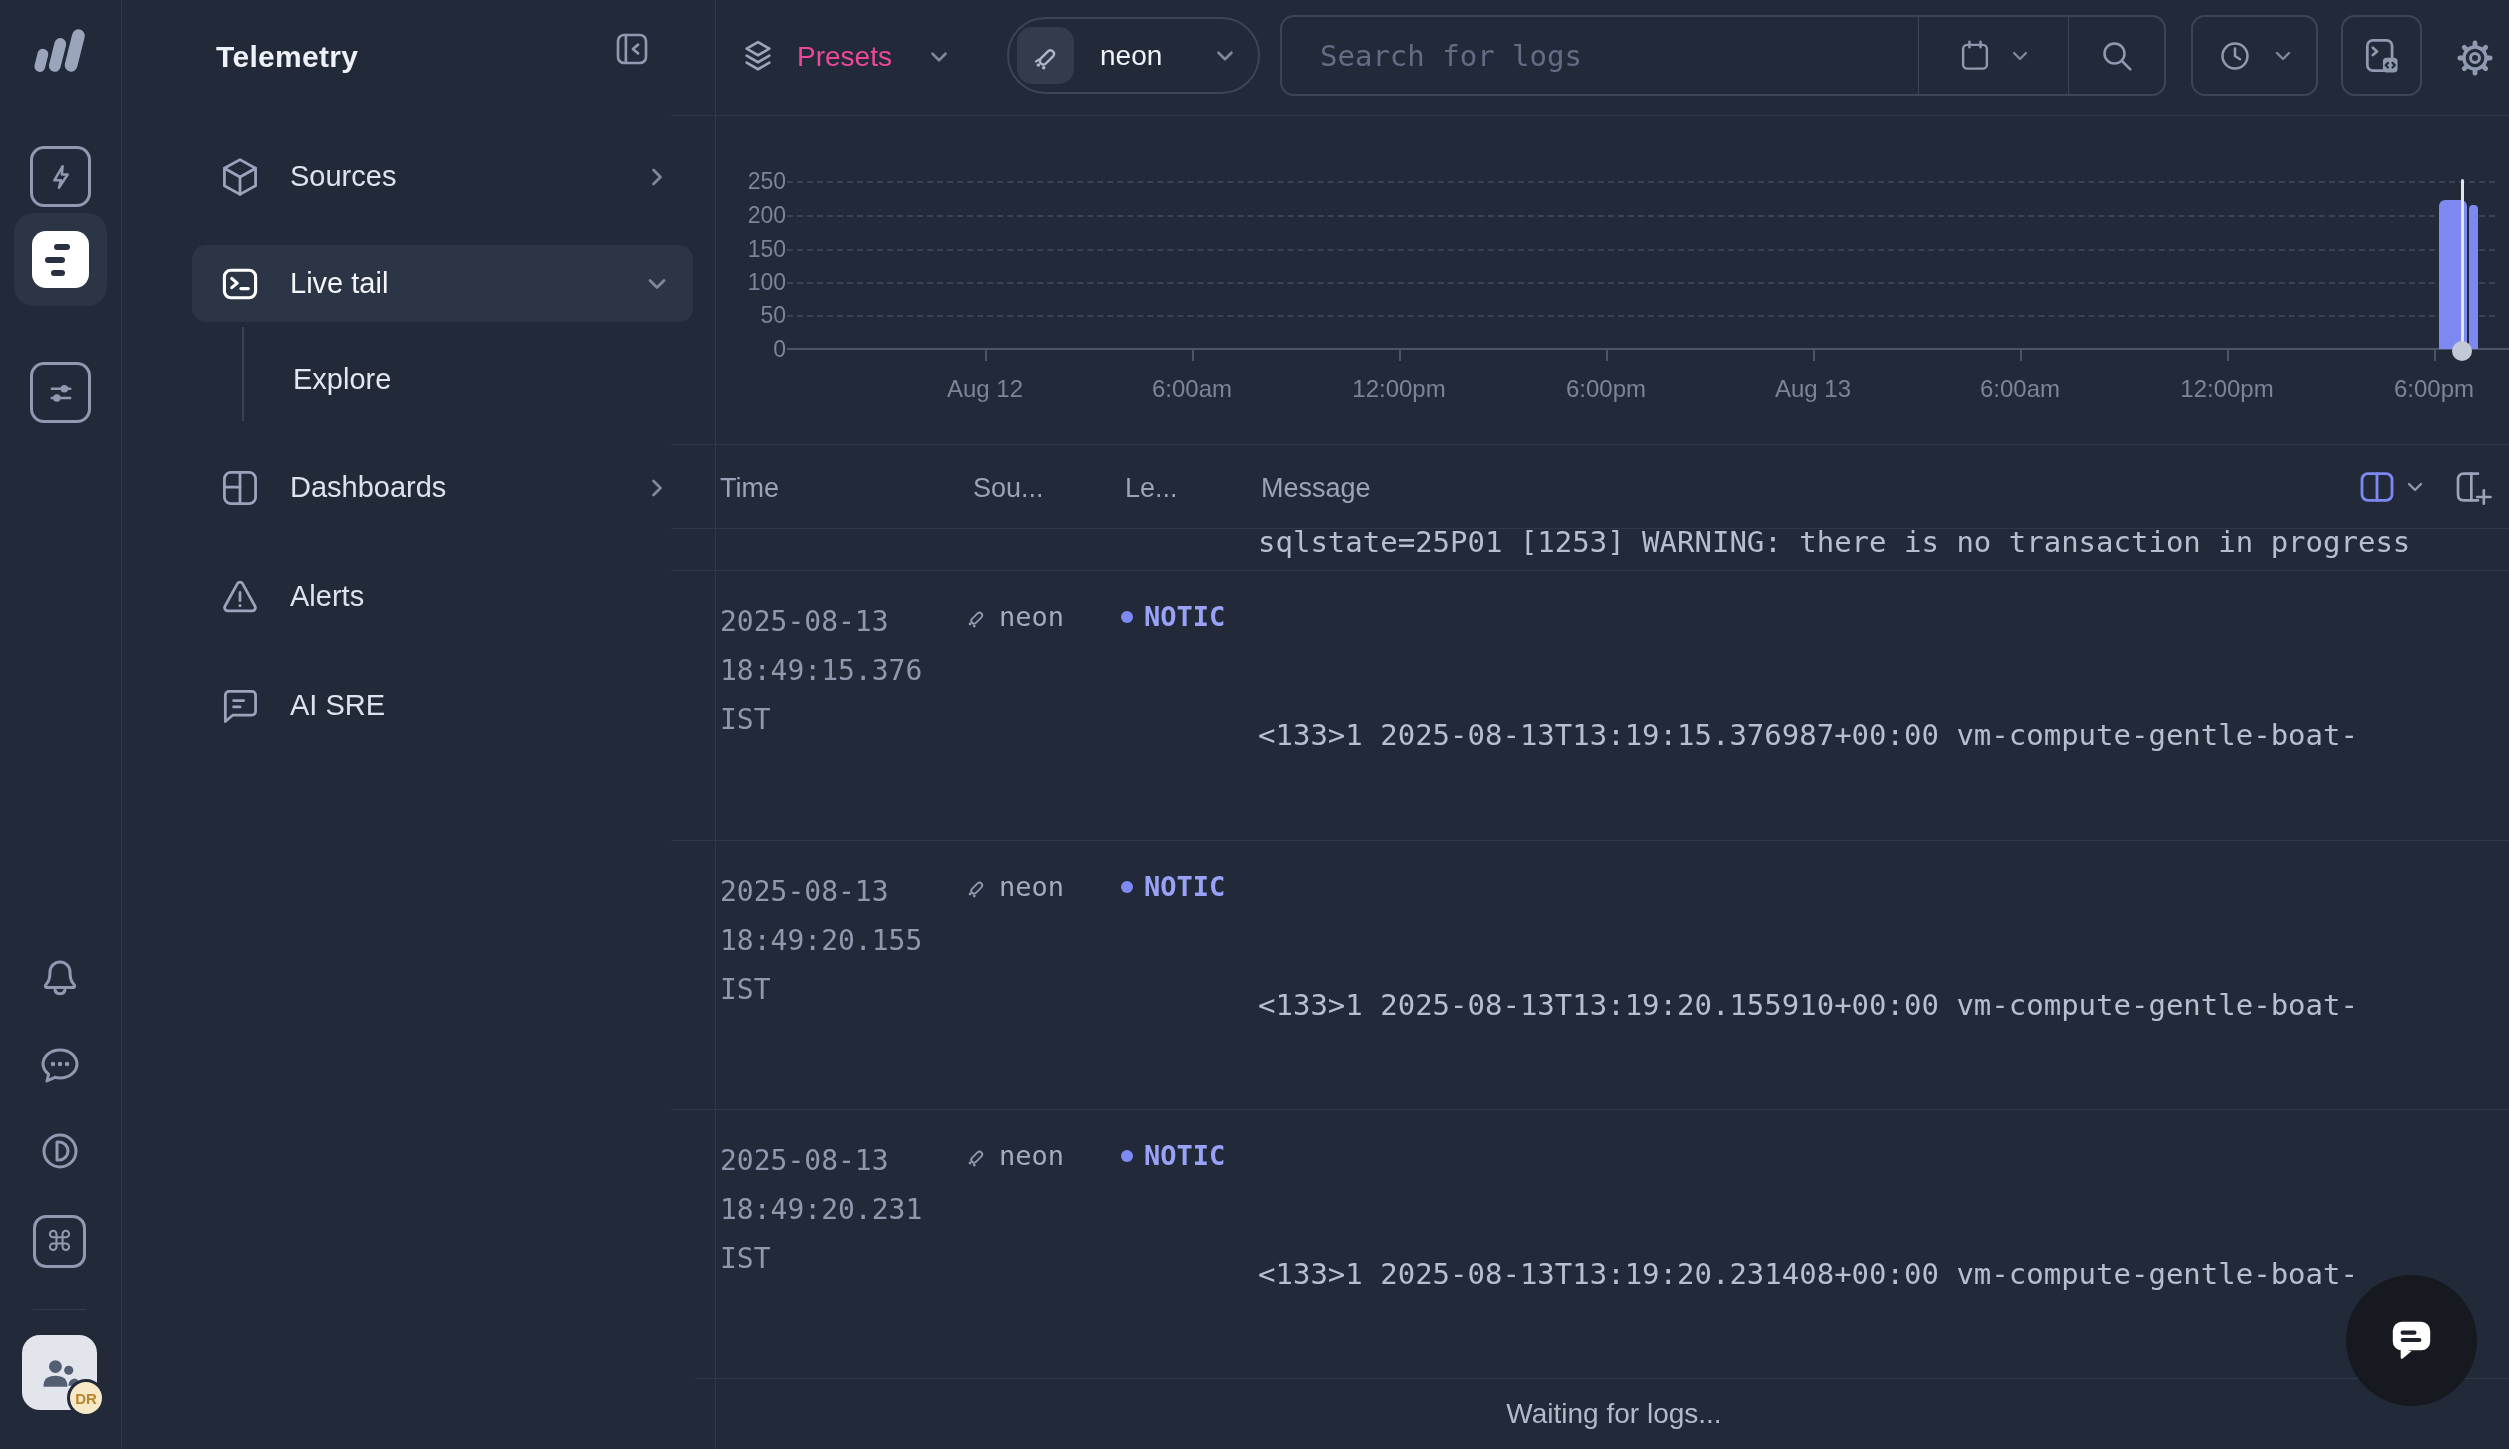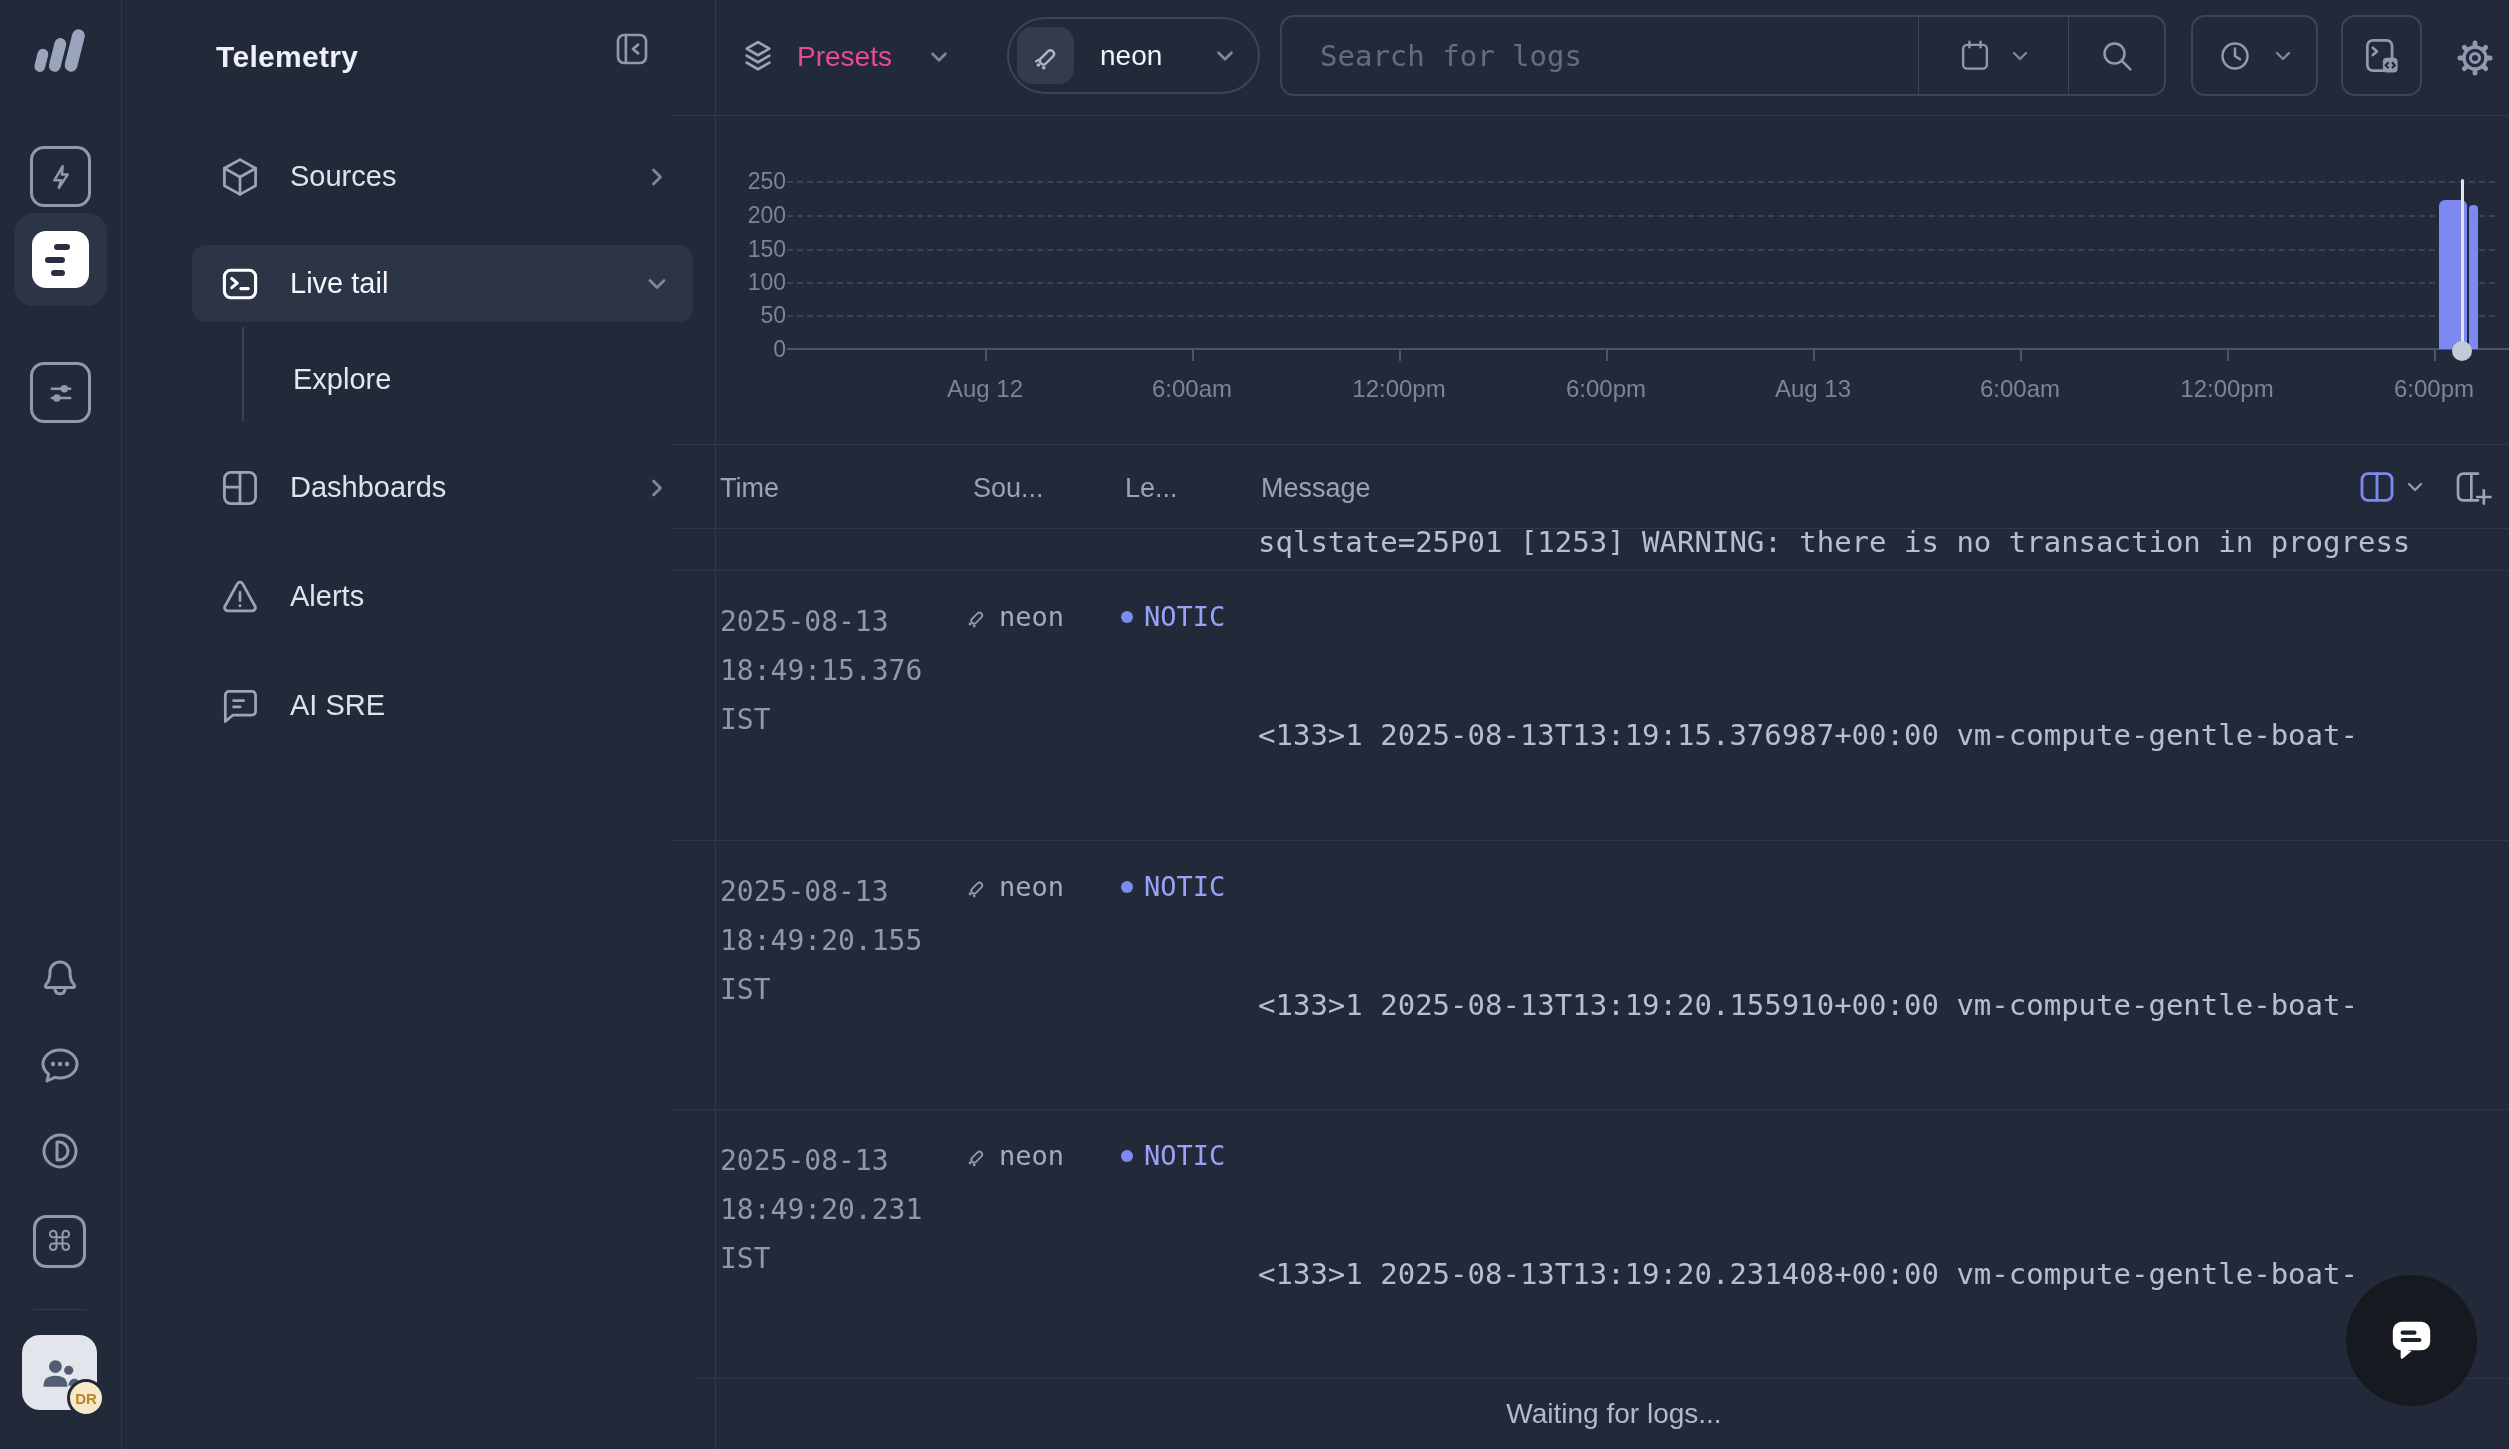--- a/index.html
+++ b/index.html
@@ -91,21 +91,21 @@
   .th{top:28px;font-size:27px;color:#9aa4b8;text-align:right;}
   #th-icons{top:22px;right:16px;left:auto;display:flex;align-items:center;}
   #clip-row{left:671px;top:529px;width:1838px;height:42px;overflow:hidden;}
   #clip-row span{position:absolute;left:587px;top:-4px;font-size:29px;color:#b7bfcf;white-space:pre;}
   .logrow{left:671px;width:1838px;height:269px;border-top:1px solid #2f3848;box-sizing:border-box;overflow:hidden;}
   .cell-time{position:absolute;left:49px;top:26px;font-size:28px;line-height:49px;color:#8f98ad;}
   .cell-source{position:absolute;left:291px;top:30px;display:flex;align-items:center;
                font-size:27px;color:#a3acbf;}
   .cell-source .ic{width:28px;height:28px;color:#8f99af;margin-right:9px;}
   .cell-level{position:absolute;left:450px;top:30px;display:flex;align-items:center;
-              font-size:27px;color:#99a2f6;}
+              font-size:27px;color:#99a2f6;font-weight:bold;}
   .lvl-dot{width:12px;height:12px;border-radius:50%;background:#7e89f2;margin-right:11px;}
   .cell-msg{position:absolute;left:587px;top:14px;right:0;font-size:29px;line-height:60px;
             color:#b7bfcf;white-space:pre;overflow:hidden;}
 
   
   #tfoot{left:671px;top:1378px;width:1838px;height:71px;border-top:1px solid #2f3848;box-sizing:border-box;
          display:flex;align-items:center;justify-content:center;font-size:28px;color:#b2bac9;margin-left:24px;}
 
   
   #chat-fab{left:2346px;top:1275px;width:131px;height:131px;border-radius:50%;background:#16191f;

